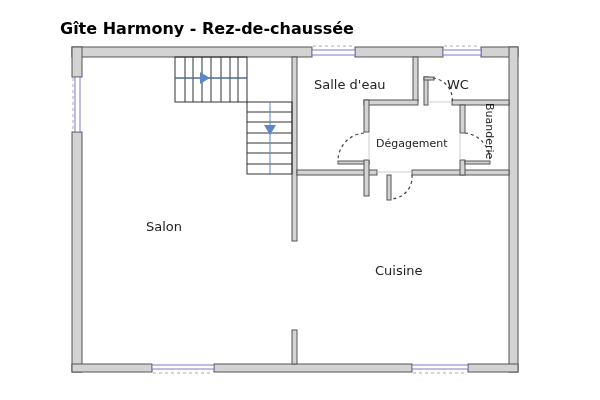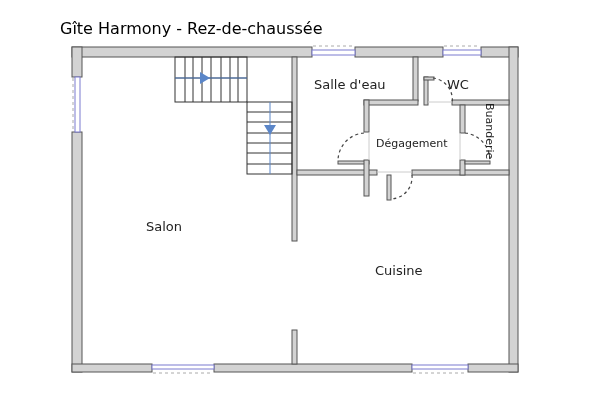--- a/index.html
+++ b/index.html
@@ -1,17 +1,17 @@
 <!DOCTYPE html>
 <html><head>
 <meta charset="utf-8">
 <style>
   html, body { margin: 0; padding: 0; background: #ffffff; }
   body { width: 600px; height: 400px; position: relative; overflow: hidden; font-family: "DejaVu Sans", sans-serif; }
-  .title { position: absolute; left: 60px; top: 19px; font-size: 16px; font-weight: normal; color: #000; letter-spacing: 0px; font-family: "DejaVu Sans", sans-serif; }
+  .title { position: absolute; left: 60px; top: 19px; font-size: 16px; font-weight: bold; color: #000; letter-spacing: 0px; font-family: "DejaVu Sans", sans-serif; }
   svg { position: absolute; left: 0; top: 0; }
   .wall { fill: #d3d3d3; stroke: #555555; stroke-width: 1; }
   .win { fill: #ffffff; stroke: #7b7bcf; stroke-width: 1; }
   .windash { stroke: #aaaaaa; stroke-width: 1; stroke-dasharray: 3 3; }
   .stair { fill: none; stroke: #333; stroke-width: 1; }
   .arrowline { stroke: #5b86c8; stroke-width: 1; }
   .arrowhead { fill: #5b86c8; }
   .swing { fill: none; stroke: #444; stroke-width: 1.2; stroke-dasharray: 3 3; }
   .threshold { stroke: #cccccc; stroke-width: 1; }
   .label { font-family: "DejaVu Sans", sans-serif; fill: #222; font-size: 13px; }

